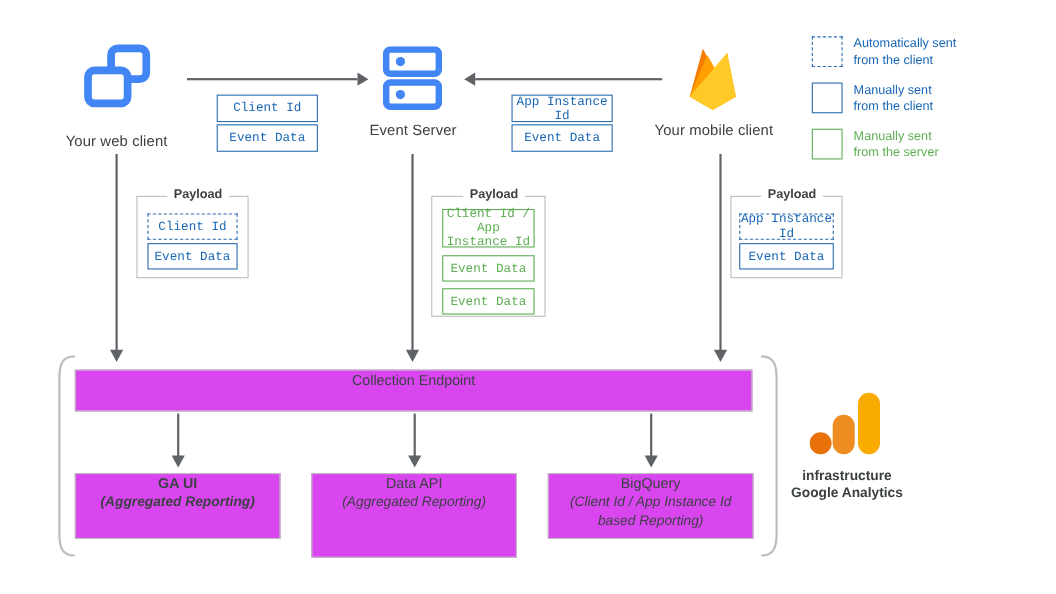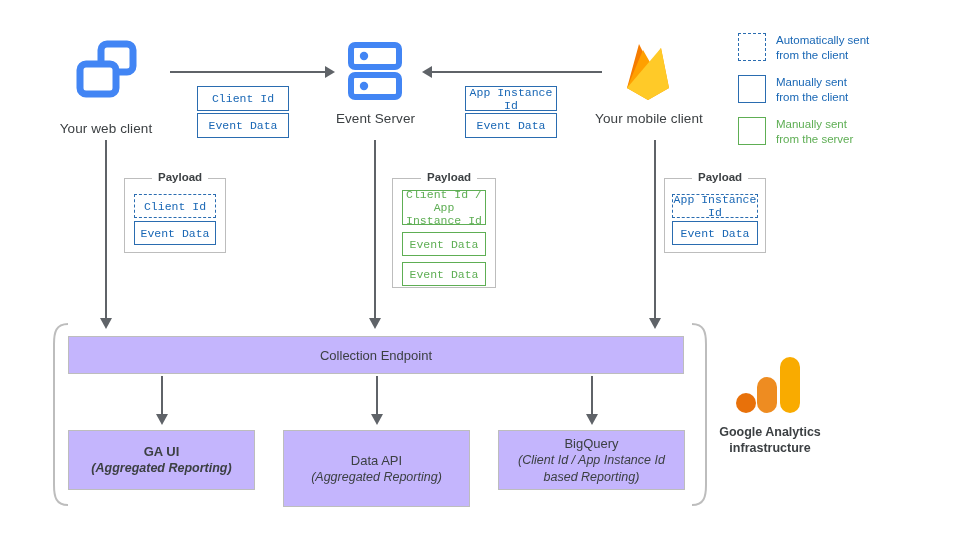--- a/index.html
+++ b/index.html
@@ -84,22 +84,22 @@
   }
   .legend-swatch.dashed-blue{border:1.6px dashed #2a6cb0;}
   .legend-swatch.solid-blue{border:1.6px solid #2a6cb0;}
   .legend-swatch.solid-green{border:1.6px solid #5eae54;}
   .legend-text{font-size:11.5px;line-height:15px;}
   .legend-text.blue{color:#1967b5;}
   .legend-text.green{color:#5eae54;}
   .brace{position:absolute;}
   .gray-box{
     position:absolute;box-sizing:border-box;
-    border:1px solid #bdbdbd;background:#c4b5fd;
-    display:flex;flex-direction:column;align-items:center;justify-content:center;
+    border:1px solid #bdbdbd;background:#d946ef;
+    display:flex;flex-direction:column;align-items:center;
     text-align:center;font-size:13px;color:#3c4043;line-height:17px;
   }
   .gray-box .sub{font-style:italic;font-size:12.5px;}
 
   .ga-caption{
     position:absolute;text-align:center;font-size:12.5px;font-weight:bold;
     color:#3c4043;line-height:16px;
   }
 </style>
 </head>
@@ -238,17 +238,17 @@
   </div>
 
   <div class="abs" style="left:736px;top:355px;">
     <svg width="68" height="62" viewBox="0 0 68 62" aria-hidden="true">
       <rect x="44" y="2" width="20" height="56" rx="10" ry="10" fill="#f9ab00"></rect>
       <rect x="21" y="22" width="20" height="36" rx="10" ry="10" fill="#ee8c21"></rect>
       <circle cx="10" cy="48" r="10" fill="#e8710a"></circle>
     </svg>
   </div>
   <div class="ga-caption" style="left:700px;top:424px;width:140px;">
+    <div>infrastructure</div>
     <div>Google Analytics</div>
-    <div>infrastructure</div>
   </div>
 
 </div>
 
 </body></html>

